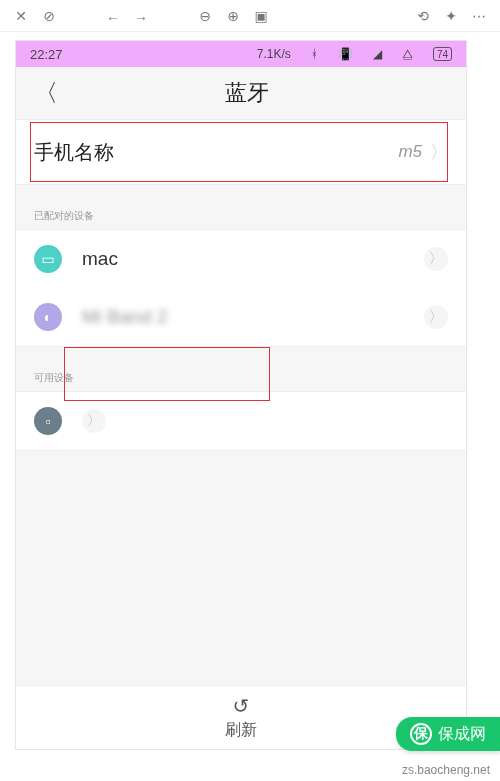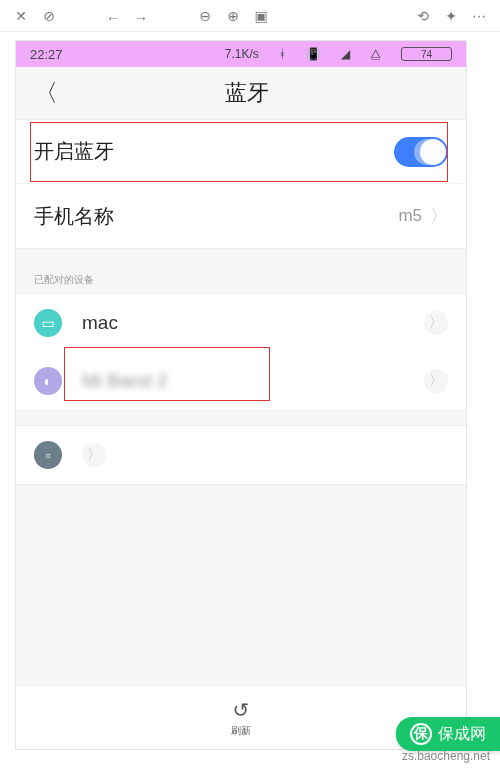--- a/index.html
+++ b/index.html
@@ -40,21 +40,21 @@
     display: flex;
     align-items: center;
     justify-content: space-between;
     padding: 0 14px;
     font-size: 13px;
     color: #444;
     background: #f0abfc;
   }
   .status-icons { display:flex; align-items:center; gap:20px; font-size:12px; }
   .battery {
-    border:1px solid #555; border-radius:3px; padding:0 19px; font-size:10px;
+    border:1px solid #555; border-radius:3px; padding:0 3px; font-size:10px;
     display:inline-flex; align-items:center; height:14px;
   }
   .title-row {
     height: 52px;
     display: flex;
     align-items: center;
     padding: 0 18px;
     position: relative;
     background: #f6f6f6;
   }
@@ -72,21 +72,21 @@
   .row {
     height: 64px;
     display:flex;
     align-items:center;
     padding: 0 18px;
     border-bottom:1px solid #f0f0f0;
     position: relative;
   }
   .row:last-child { border-bottom:none; }
   .row-label { font-size: 20px; color:#222; flex:1; }
-  .row-value { font-size:17px; color:#999; margin-right:8px; }
+  .row-value { font-size:17px; color:#999; margin-right:8px;font-style:italic; }
   .chev-right { color:#ccc; font-size:18px; }
   .toggle {
     width: 54px; height: 30px; background:#3d7fff; border-radius:15px;
     position:relative;
   }
   .toggle .knob {
     position:absolute; right:2px; top:2px;
     width:26px; height:26px; background:#fff; border-radius:50%;
     box-shadow: -6px 0 0 0 rgba(255,255,255,0.4);
   }
@@ -127,42 +127,42 @@
     position:absolute;
     bottom:0; left:0; right:0;
     height:64px;
     background:#fff;
     border-top:1px solid #eee;
     display:flex; flex-direction:column;
     align-items:center; justify-content:center;
     gap:2px;
   }
   .refresh-icon { font-size:20px; color:#555; }
-  .refresh-label { font-size:10px; color:#555; }
+  .refresh-label { font-size:16px; color:#555; }
   .watermark-badge {
     position:absolute;
     right: 0;
     bottom: 30px;
     background:#19c66b;
     color:#fff;
     padding:6px 14px;
     border-radius: 16px 0 0 16px;
     display:flex; align-items:center; gap:6px;
     font-size:16px;
     box-shadow: 0 2px 4px rgba(0,0,0,0.15);
   }
   .watermark-badge .wm-icon {
     width:22px; height:22px; border:2px solid #fff; border-radius:50%;
     display:flex; align-items:center; justify-content:center; font-size:14px;
     font-weight:bold;
   }
   .watermark-url {
     position:absolute;
     right: 10px;
-    bottom: 18px;
+    bottom: 4px;
     font-size:12px; color:#888;
   }
 </style>
 </head>
 <body>
 
 <div class="browser-toolbar">
   <div class="tb-btn">✕</div>
   <div class="tb-btn">⊘</div>
   <div style="width:30px"></div>
@@ -192,46 +192,41 @@
     </span>
   </div>
 
   <div class="title-row">
     <span class="back-chevron">〈</span>
     <span class="title-text">蓝牙</span>
   </div>
 
   <div class="card">
     <div class="row">
-      <span class="row-label">开启蓝牙</span>
-      <span class="toggle">
-          <span class="knob"></span>
-        </span>
-    </div>
-    <div class="row">
       <span class="row-label">手机名称</span>
       <span class="row-value">m5</span>
       <span class="chev-right">〉</span>
     </div>
   </div>
 
   <div class="section-header">已配对的设备</div>
   <div class="card">
     <div class="device-row">
       <span class="dev-icon teal">▭</span>
       <span class="dev-name">mac</span>
       <span class="dev-chev">〉</span>
     </div>
     <div class="device-row">
       <span class="dev-icon purple">◐</span>
       <span class="dev-name blurred">Mi Band 2</span>
       <span class="dev-chev">〉</span>
     </div>
   </div>
 
+  <div class="section-header">可用设备</div>
   <div class="card">
     <div class="device-row">
       <span class="dev-icon grey">▫</span>
       <span class="dev-chev">〉</span>
     </div>
   </div>
 
   <div class="refresh-bar">
     <span class="refresh-icon">↺</span>
     <span class="refresh-label">刷新</span>

